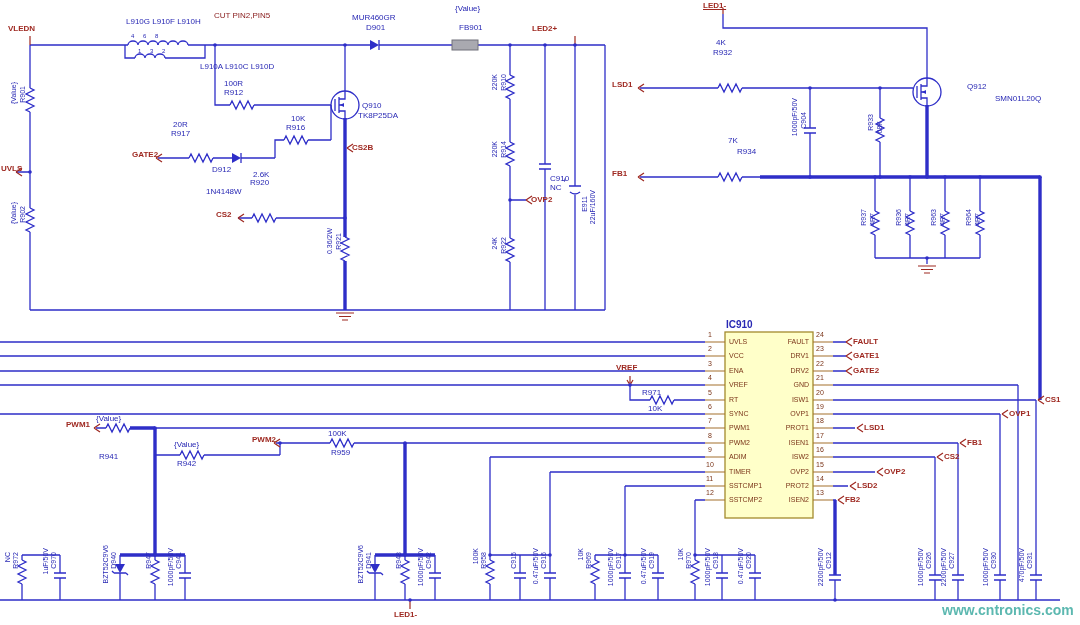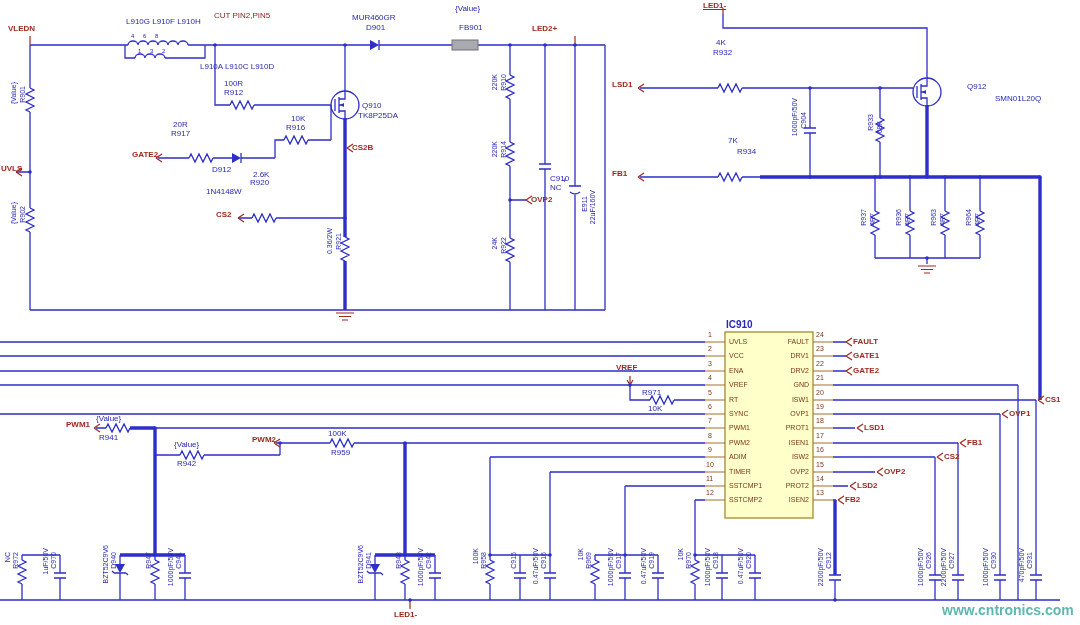--- a/index.html
+++ b/index.html
@@ -378,21 +378,21 @@
 <span class="pname r" style="left:755px;top:423px">PROT1</span>
 <span class="pname r" style="left:755px;top:438px">ISEN1</span>
 <span class="pname r" style="left:755px;top:452px">ISW2</span>
 <span class="pname r" style="left:755px;top:467px">OVP2</span>
 <span class="pname r" style="left:755px;top:481px">PROT2</span>
 <span class="pname r" style="left:755px;top:495px">ISEN2</span>
 
 <span class="cl" style="left:642px;top:388px">R971</span>
 <span class="cl" style="left:648px;top:404px">10K</span>
 <span class="cl" style="left:96px;top:414px">{Value}</span>
-<span class="cl" style="left:99px;top:433px">R941</span>
+<span class="cl" style="left:99px;top:452px">R941</span>
 <span class="cl" style="left:174px;top:440px">{Value}</span>
 <span class="cl" style="left:177px;top:459px">R942</span>
 <span class="cl" style="left:328px;top:429px">100K</span>
 <span class="cl" style="left:331px;top:448px">R959</span>
 
 <span class="vt" style="left:3px;top:552px">NC</span>
 <span class="vt" style="left:11px;top:552px">R972</span>
 <span class="vt" style="left:41px;top:548px">1uF/50V</span>
 <span class="vt" style="left:49px;top:552px">C970</span>
 <span class="vt" style="left:101px;top:545px">BZT52C9V6</span>

